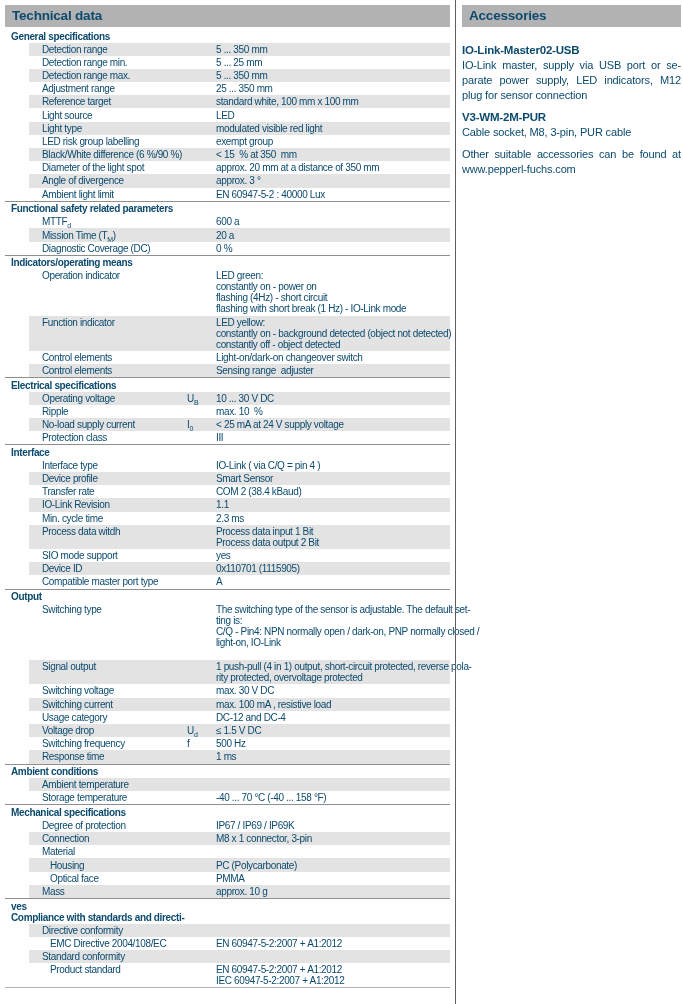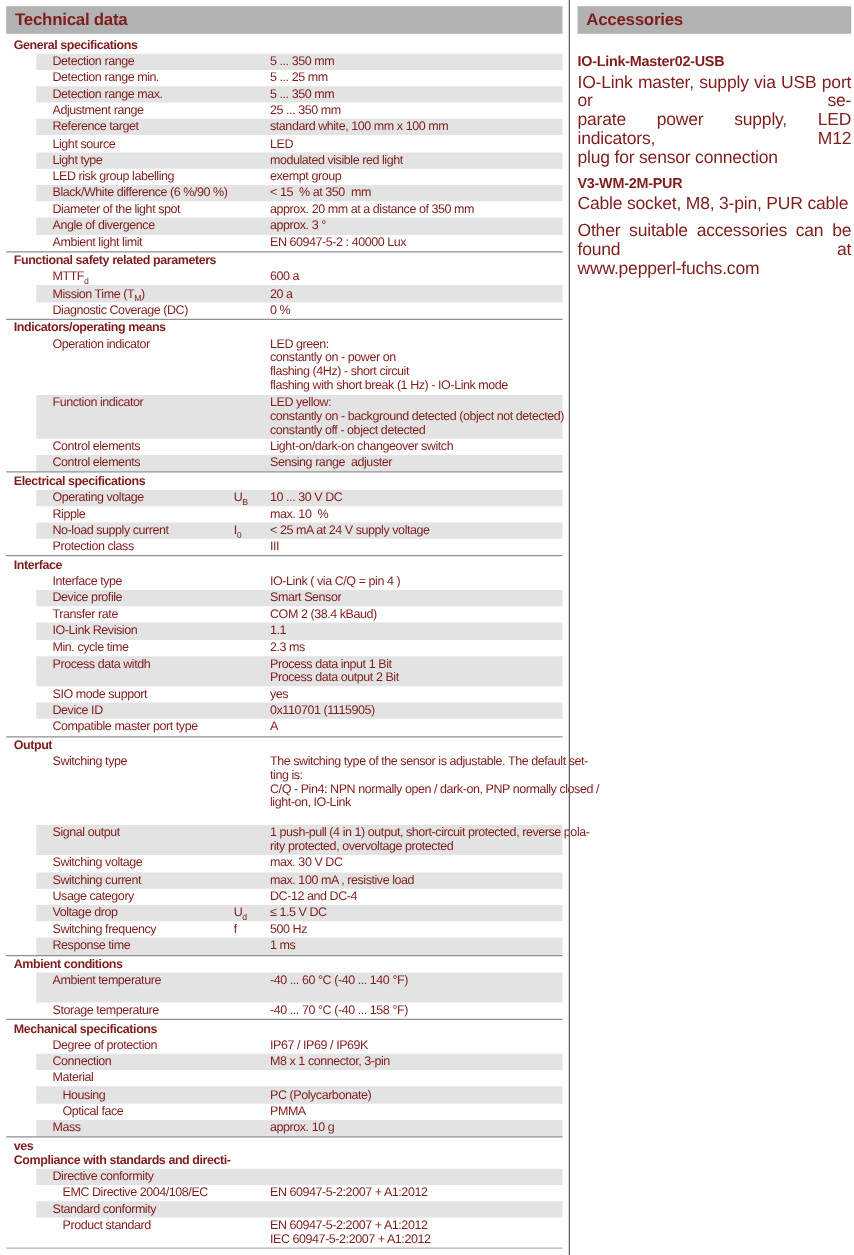--- a/index.html
+++ b/index.html
@@ -19,27 +19,27 @@
   .t-row.shade{background:var(--shade);}
   .t-label{grid-column:1;padding-left:13px;white-space:pre;line-height:11px;}
   .t-label.ind2{padding-left:21px;}
   .t-sym{grid-column:2;line-height:11px;white-space:pre;}
   .t-val{grid-column:3;line-height:11px;}
   .v-line{white-space:pre;min-height:11px;}
   sub{font-size:7px;line-height:0;}
   .acc-item{margin-top:7px;}
   .acc-item.first{margin-top:16px;}
   .acc-heading{font-weight:bold;font-size:11.5px;line-height:14px;letter-spacing:-0.2px;margin-bottom:1px;}
-  .acc-line{font-size:14px;line-height:15px;letter-spacing:-0.15px;text-align:justify;text-align-last:justify;}
+  .acc-line{font-size:11px;line-height:15px;letter-spacing:-0.15px;text-align:justify;text-align-last:justify;}
   .acc-line.last{text-align:left;text-align-last:left;}
 </style>
 </head>
 <body>
 
-<div class="page" style="--bar: #b2b2b2; --shade: #e3e3e3; --line: #8f8f8f; --divider: #5f5f5f; --bottomline: #b2b2b2; color: #7f1d1d;">
+<div class="page" style="--bar: #b2b2b2; --shade: #e3e3e3; --line: #8f8f8f; --divider: #5f5f5f; --bottomline: #b2b2b2; color: #0c4a6e;">
   <div class="col-left">
     <div class="bar">Technical data</div>
     <div class="table" id="tech-table">
         <div class="t-section first">
           <div>General specifications</div>
         </div>
         <div class="t-row shade">
           <div class="t-label">Detection range</div>
           <div class="t-sym"></div>
           <div class="t-val">
@@ -344,24 +344,20 @@
           <div class="t-val">
             <div class="v-line">1 ms</div>
           </div>
         </div>
         <div class="t-section">
           <div>Ambient conditions</div>
         </div>
         <div class="t-row shade">
           <div class="t-label">Ambient temperature</div>
           <div class="t-sym"></div>
-          <div class="t-val">
-            <div class="v-line">-40 ... 60 °C (-40 ... 140 °F)</div>
-            <div class="v-line"></div>
-          </div>
         </div>
         <div class="t-row">
           <div class="t-label">Storage temperature</div>
           <div class="t-sym"></div>
           <div class="t-val">
             <div class="v-line">-40 ... 70 °C (-40 ... 158 °F)</div>
           </div>
         </div>
         <div class="t-section">
           <div>Mechanical specifications</div>

